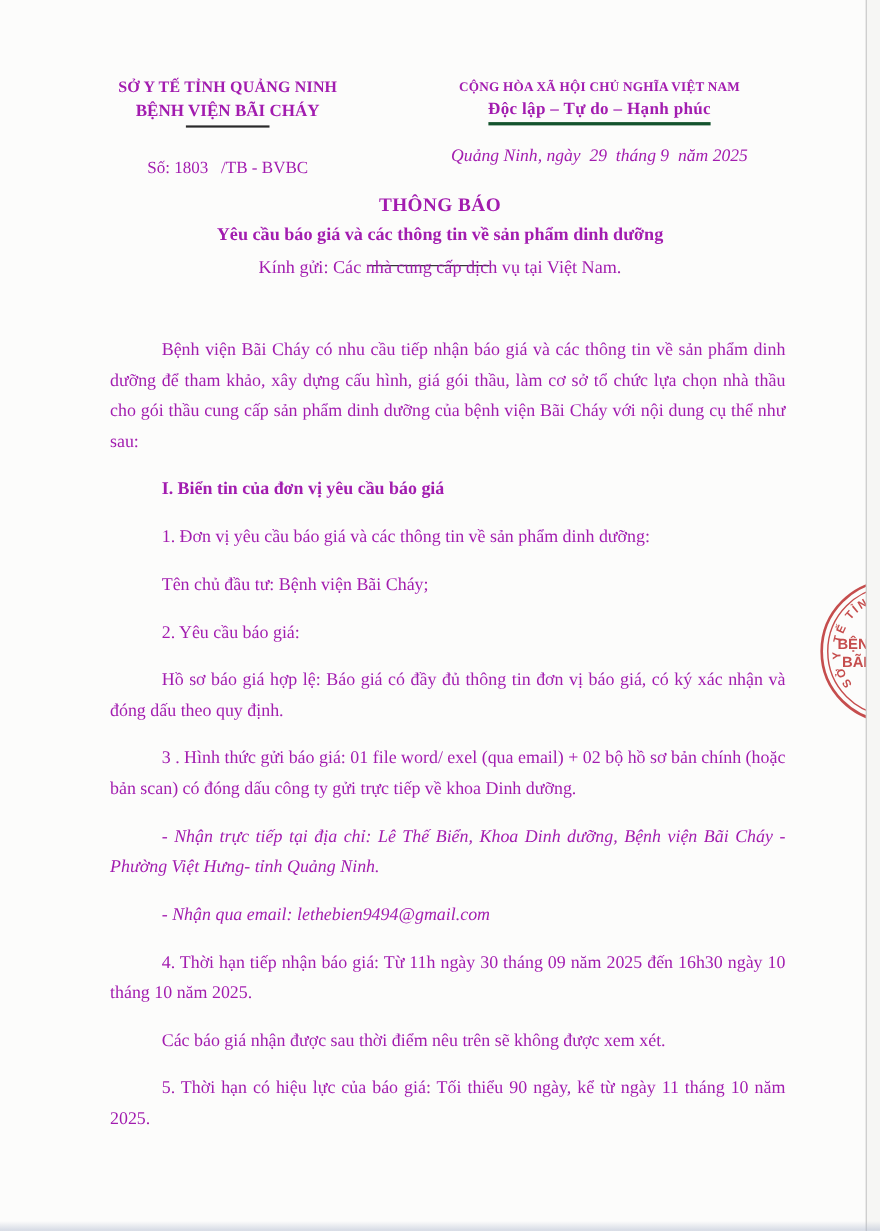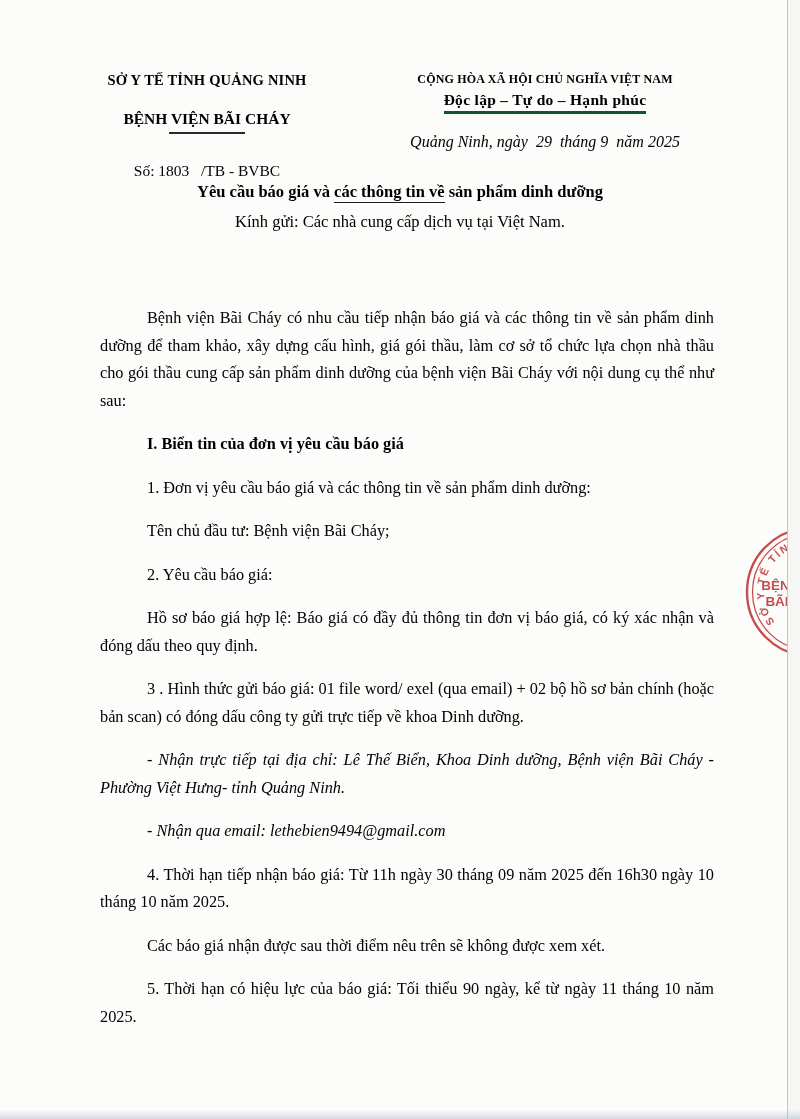--- a/index.html
+++ b/index.html
@@ -2,38 +2,38 @@
 <html><head>
 <meta charset="utf-8">
 <style>
   html,body{margin:0;padding:0;background:#ffffff;}
   .page{
     position:relative;
     width:800px;height:1119px;
     background:#fcfcfb;
     overflow:hidden;
     font-family:"Liberation Serif", serif;
-    color:#000000;
+    color:#a21caf;
   }
   
   .header-left{position:absolute;top:72px;left:80px;width:254px;text-align:center;}
   .org-parent{font-weight:bold;font-size:14.5px;letter-spacing:.2px;}
-  .org-name{font-weight:bold;font-size:15.5px;margin-top:21px;}
+  .org-name{font-weight:bold;font-size:15.5px;margin-top:3px;}
   .rule-short{width:76px;height:2px;background:#2a2a2a;margin:4px auto 0;}
   .doc-number{margin-top:28px;font-size:15.5px;white-space:pre;}
   .header-right{position:absolute;top:72px;left:350px;width:390px;text-align:center;}
   .nation{font-weight:bold;font-size:12px;letter-spacing:.2px;}
   .motto{display:inline-block;font-weight:bold;font-size:15.5px;margin-top:4px;
          border-bottom:3px solid #14532d;padding-bottom:2px;letter-spacing:.3px;}
   .place-date{margin-top:19px;font-style:italic;font-size:16px;white-space:pre;}
   
   .title-block{position:absolute;top:176px;left:93px;width:614px;text-align:center;}
   .doc-title{font-weight:bold;font-size:17.5px;letter-spacing:.4px;}
   .doc-subtitle{font-weight:bold;font-size:16.5px;margin-top:6px;}
-  .u-part{border-bottom:1.6px solid #1c1c1e;padding-bottom:1px;}
+  .u-part{border-bottom:1.6px solid #1c1c1e;padding-bottom:19px;}
   .salutation{font-size:16.5px;margin-top:10px;font-family:Liberation Serif, serif;}
   
   .body-text{position:absolute;top:288px;left:100px;width:614px;
              font-size:16.3px;line-height:27.5px;text-align:justify;}
   .body-text p{margin:16px 0 1px;text-indent:47px;}
   .body-text p.bold{font-weight:bold;}
   .body-text p.italic{font-style:italic;}
   
   .stamp{position:absolute;left:726px;top:507px;width:170px;height:170px;opacity:.9;z-index:2;}
   .stamp text{font-family:"Liberation Sans", sans-serif;}
@@ -55,20 +55,21 @@
     <div class="doc-number">Số: 1803   /TB - BVBC</div>
   </div>
 
   <div class="header-right">
     <div class="nation">CỘNG HÒA XÃ HỘI CHỦ NGHĨA VIỆT NAM</div>
     <div><span class="motto">Độc lập – Tự do – Hạnh phúc</span></div>
     <div class="place-date">Quảng Ninh, ngày  29  tháng 9  năm 2025</div>
   </div>
 
   <div class="title-block">
+    <div class="doc-title">THÔNG BÁO</div>
     <div class="doc-subtitle"><span>Yêu cầu báo giá và </span><span class="u-part">các thông tin về</span><span> sản phẩm dinh dưỡng</span></div>
     <div class="salutation">Kính gửi: Các nhà cung cấp dịch vụ tại Việt Nam.</div>
   </div>
 
   <div class="body-text">
     <p>Bệnh viện Bãi Cháy có nhu cầu tiếp nhận báo giá và các thông tin về sản phẩm dinh dưỡng để tham khảo, xây dựng cấu hình, giá gói thầu, làm cơ sở tổ chức lựa chọn nhà thầu cho gói thầu cung cấp sản phẩm dinh dưỡng của bệnh viện Bãi Cháy với nội dung cụ thể như sau:</p>
     <p class="bold">I. Biển tin của đơn vị yêu cầu báo giá</p>
     <p>1. Đơn vị yêu cầu báo giá và các thông tin về sản phẩm dinh dưỡng:</p>
     <p>Tên chủ đầu tư: Bệnh viện Bãi Cháy;</p>
     <p>2. Yêu cầu báo giá:</p>

